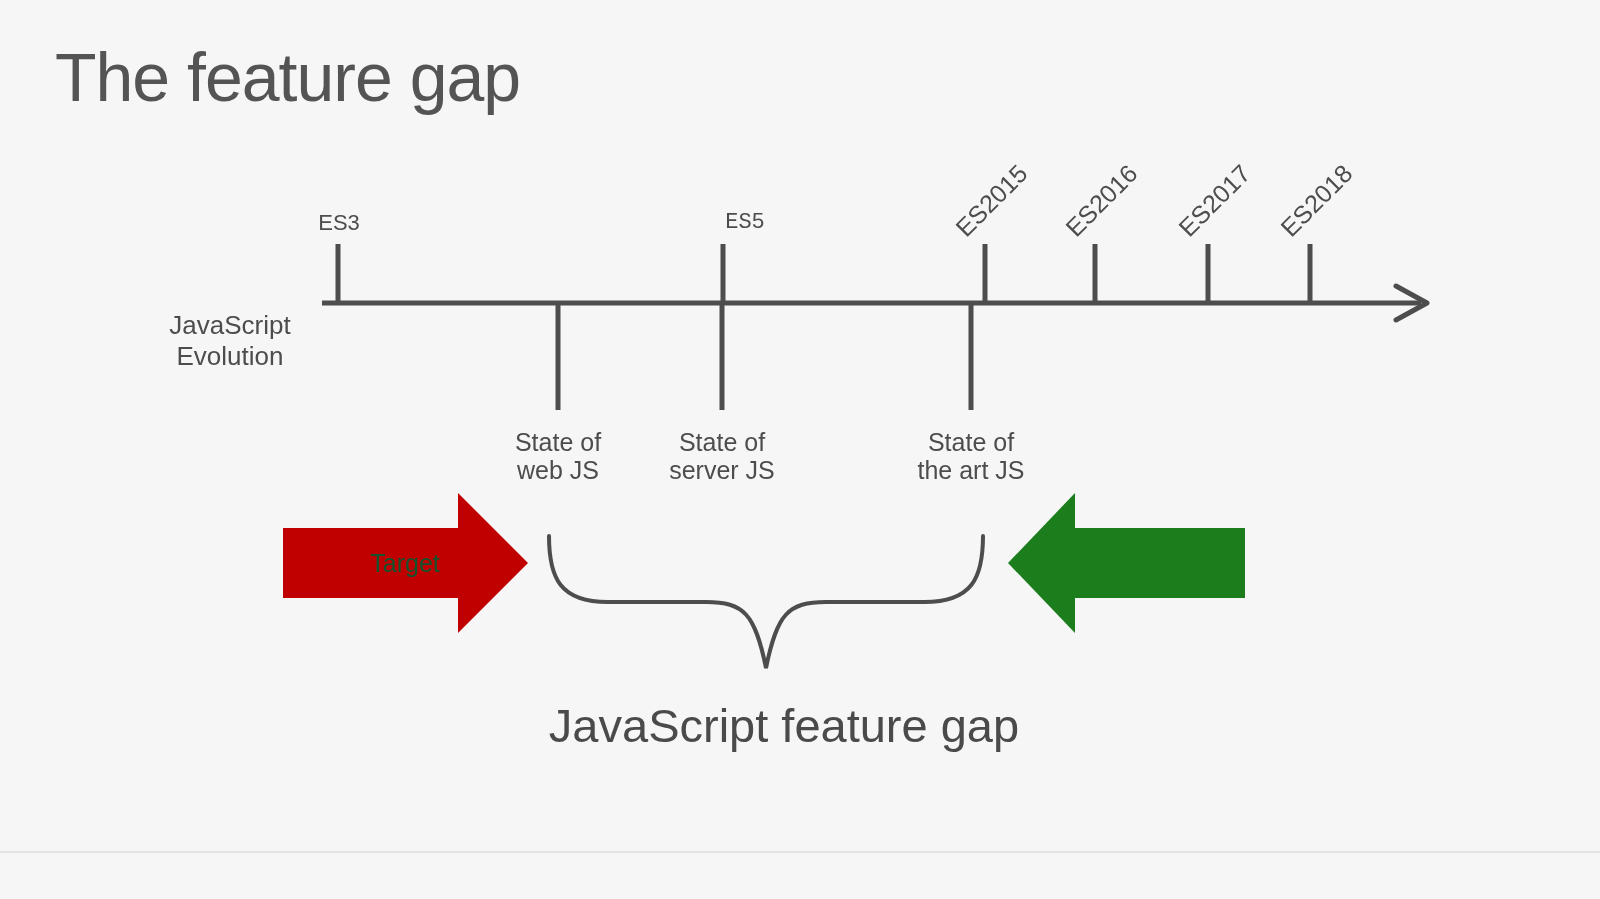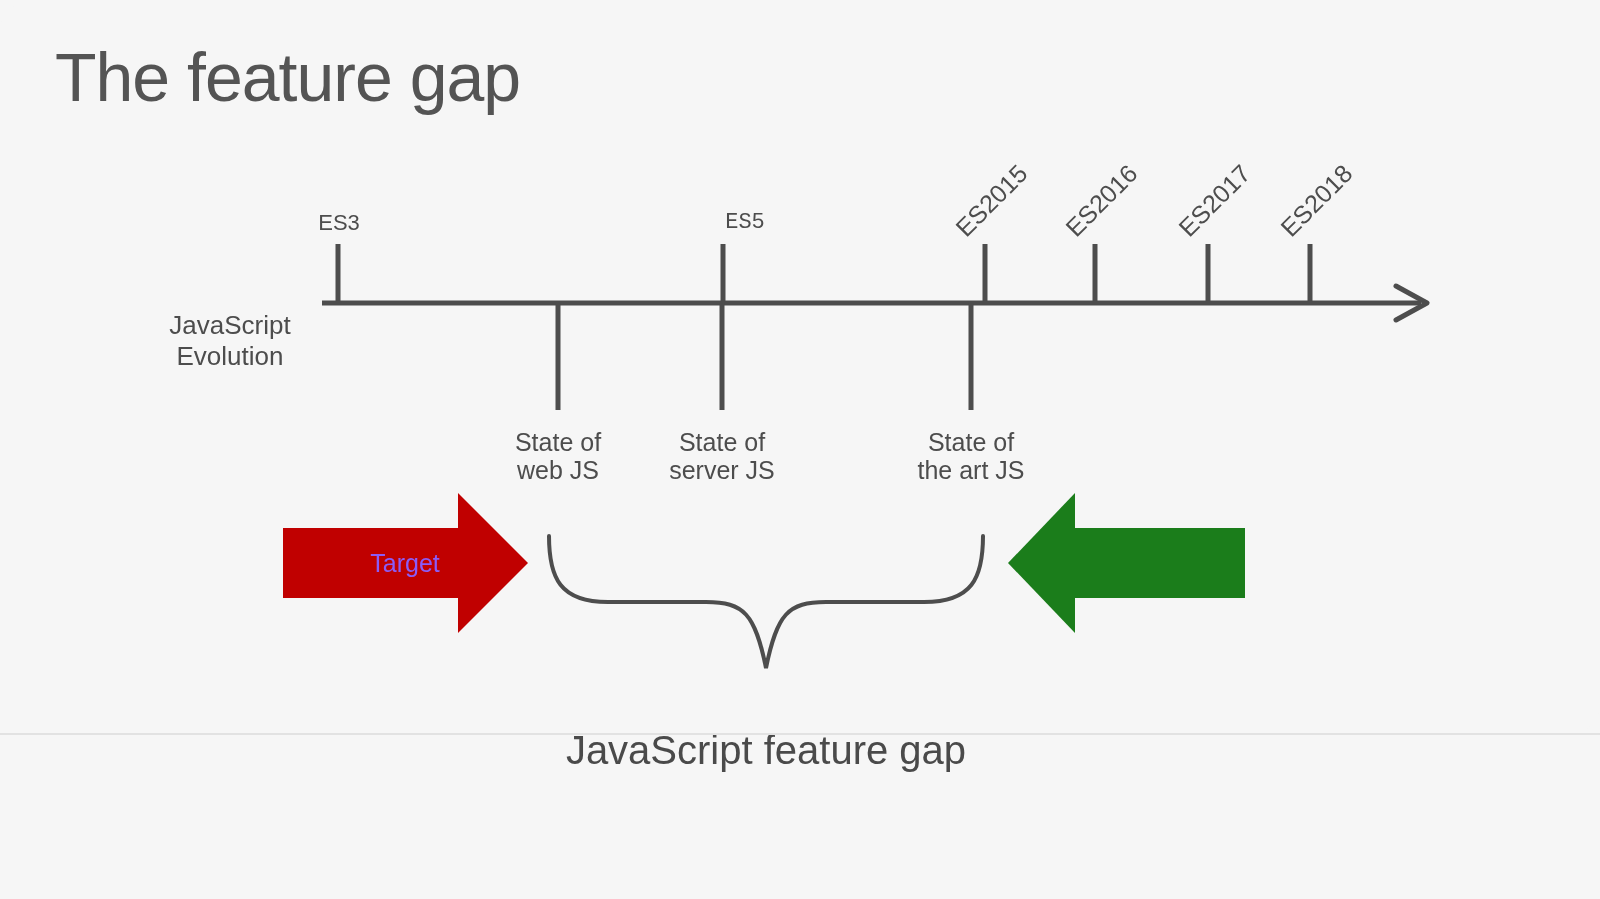--- a/index.html
+++ b/index.html
@@ -4,21 +4,21 @@
 <style>
   html, body {
     margin: 0; padding: 0;
     width: 1600px; height: 899px;
     background: #f6f6f6;
     font-family: "Liberation Sans", sans-serif;
     overflow: hidden;
   }
   .slide {
     position: relative;
-    width: 1600px; height: 735px;
+    width: 1600px; height: 853px;
     background: #f6f6f6;
     border-radius: 32px;
   }
   .slide-edge {
     position: absolute; left: 0; bottom: 0;
     width: 100%; height: 2px;
     background: #e2e2e2;
   }
   .title {
     position: absolute;
@@ -85,33 +85,32 @@
   }
   .arrow-head.right { border-left: 70px solid #c00000; left: 458px; }
   .arrow-head.left  { border-right: 67px solid #1b7d1b; left: 1008px; }
   .arrow-text {
     position: absolute;
     top: 528px;
     height: 70px;
     display: flex;
     align-items: center;
     justify-content: center;
-    color: #8b5cf6;
+    color: #14532d;
     font-size: 25px;
     white-space: nowrap;
   }
   .gap-label {
     position: absolute;
-    left: 466px; top: 698px;
+    left: 484px; top: 698px;
     width: 600px;
     text-align: center;
-    font-size: 40px;
+    font-size: 47px;
     color: #4a4a4a;
     white-space: nowrap;
-    margin-top: 30px;
   }
   .date-label {
     position: absolute;
     left: 565px; top: 798px;
     width: 400px;
     text-align: center;
     font-size: 30px;
     color: #4f4f4f;
     white-space: nowrap;
   }

